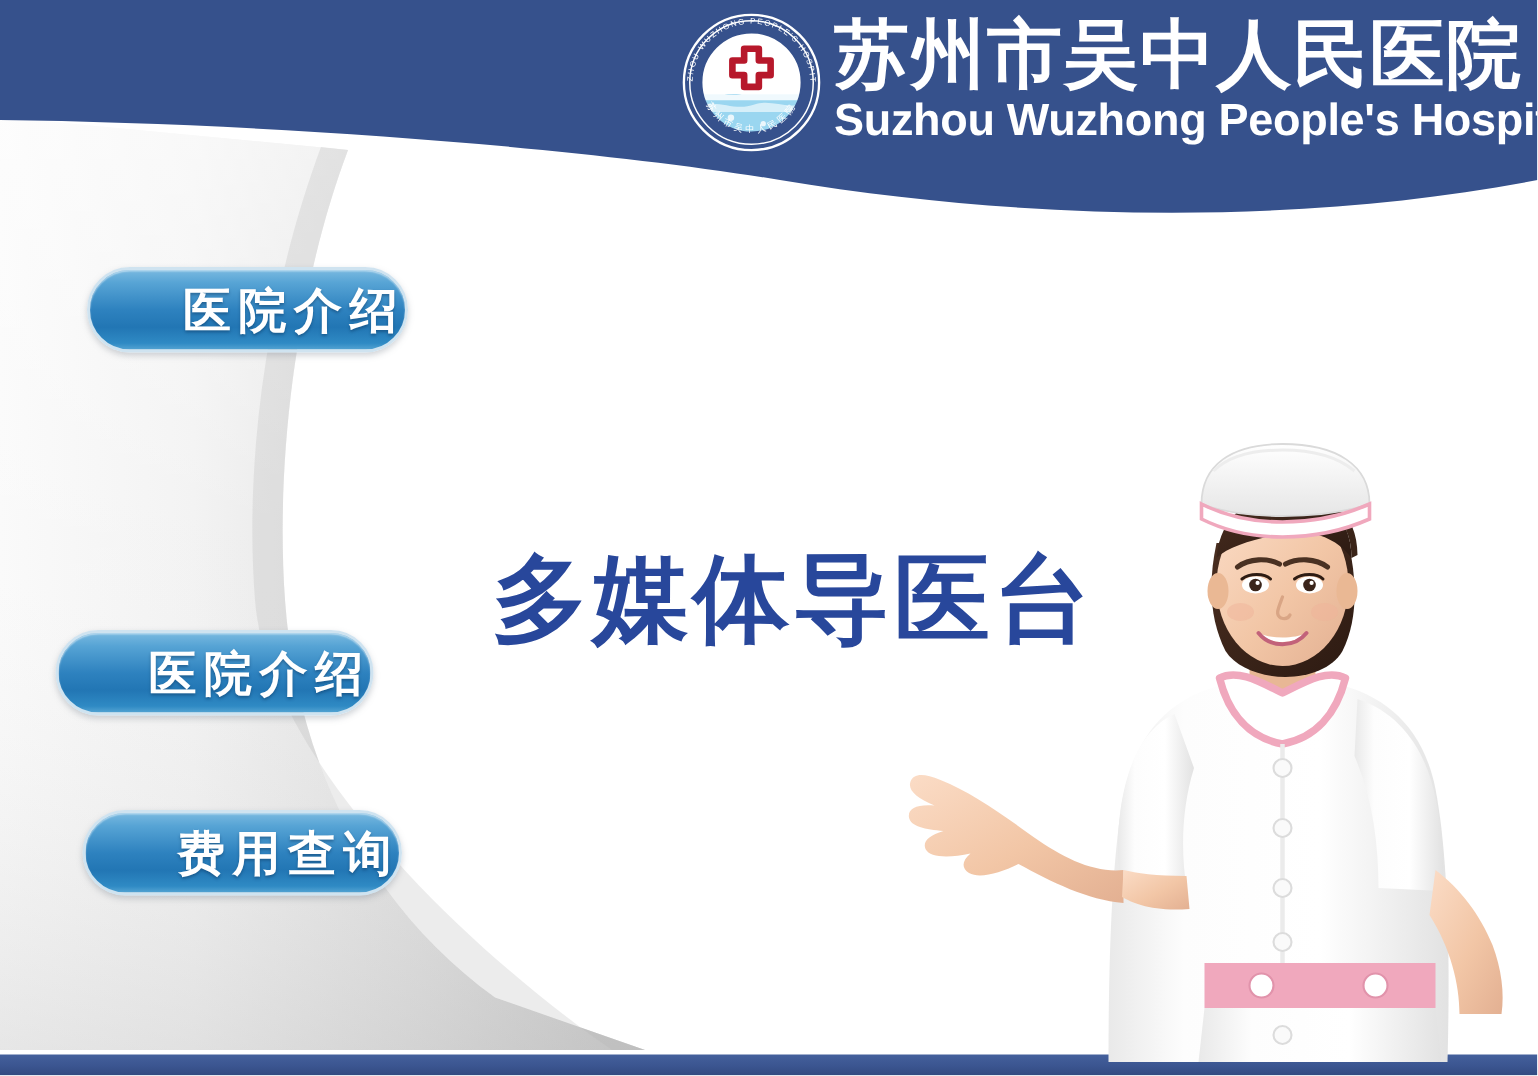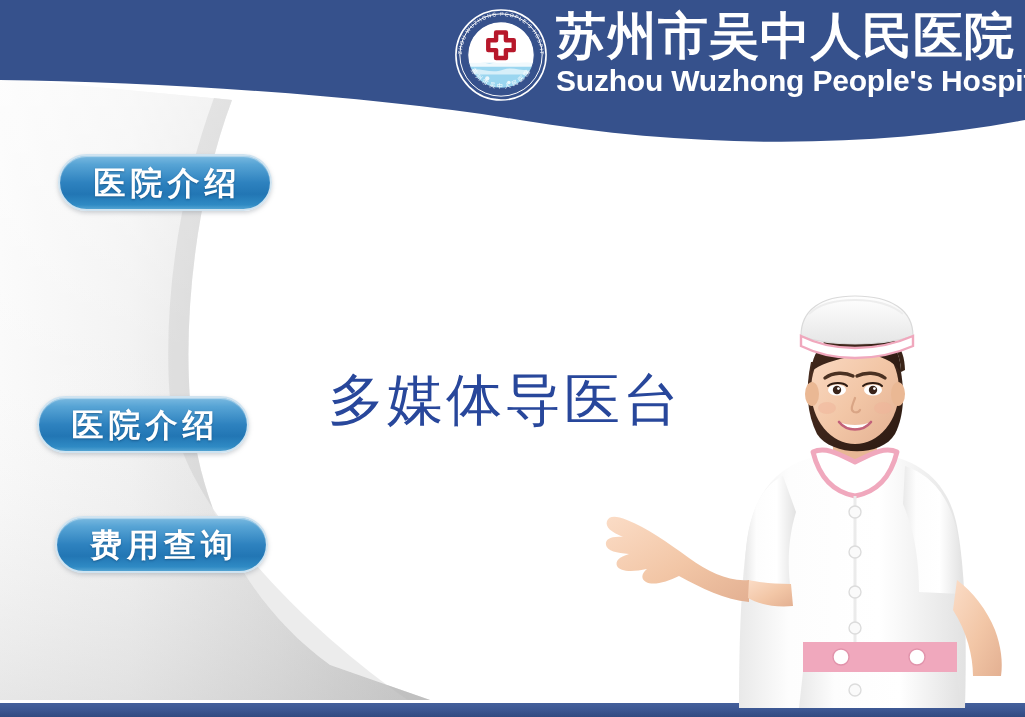--- a/index.html
+++ b/index.html
@@ -80,22 +80,23 @@
         #2e82bf 50%,
         #2276b4 72%,
         #2f8ac4 92%,
         #53a3d2 100%);
     border: 2px solid #cfe3f0;
     box-shadow: 0 2px 4px rgba(120,130,140,0.35),
                 inset 0 1px 1px rgba(255,255,255,0.45);
     box-sizing: border-box;
     display: flex;
     align-items: center;
-    justify-content: center;
+    justify-content: flex-end;
     cursor: pointer;
+    margin-top: 24px;
   }
   .nav-button-label {
     color: #ffffff;
     font-size: 32px;
     font-weight: bold;
     letter-spacing: 5px;
     text-indent: 5px;
     line-height: 36px;
     white-space: nowrap;
     text-shadow: 0 1px 2px rgba(10,50,90,0.45);
@@ -107,23 +108,23 @@
   .nav-button.b2 { left: 37px;  top: 396px; width: 212px; }
   .nav-button.b3 { left: 55px;  top: 516px; width: 213px; }
 
   
   .main-headline {
     position: absolute;
     left: 328px;
     top: 357px;
     z-index: 6;
     color: #28479b;
-    font-size: 56px;
+    font-size: 64px;
     line-height: 86px;
-    font-weight: normal;
+    font-weight: bold;
     letter-spacing: 3px;
     white-space: nowrap;
     font-family: "DejaVu Sans", "Liberation Sans", sans-serif;
   }
 
   
   .nurse-figure {
     position: absolute;
     right: 0;
     top: 280px;

